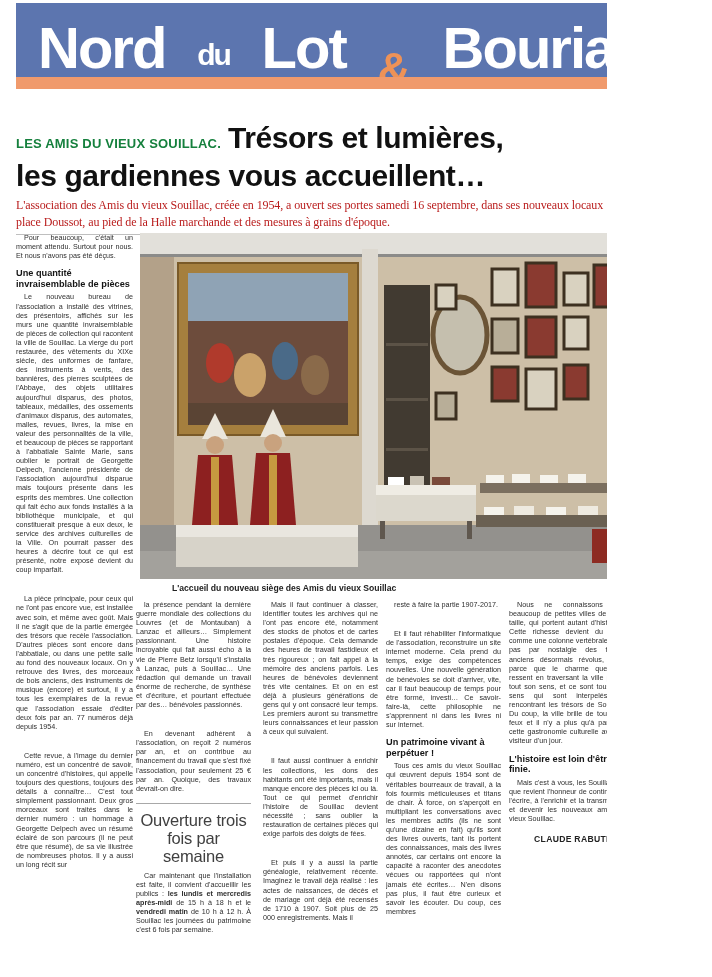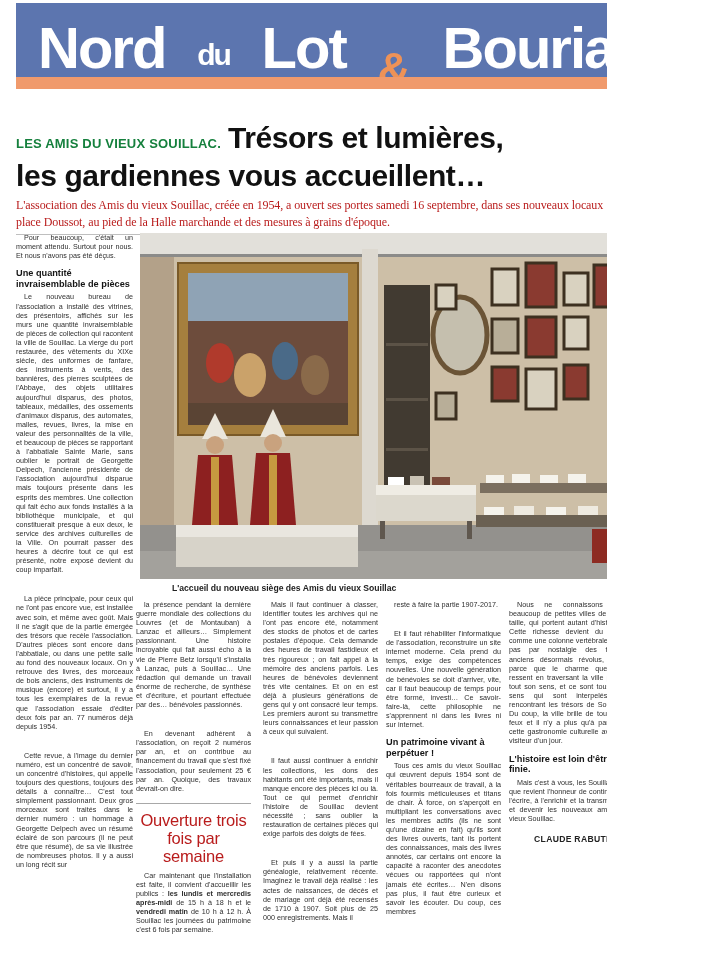--- a/index.html
+++ b/index.html
@@ -36,21 +36,21 @@
         margin:8px 0 3px 0;text-indent:0 !important;text-align:left;}
   .byline{margin-top:12px;text-align:right;font-weight:bold;font-size:8.6px;
         letter-spacing:.3px;color:#222;text-indent:0 !important;}
 
   
   .photo{position:absolute;left:140px;top:233px;width:485px;height:346px;background:#cdbfa7;overflow:hidden;}
   .caption{position:absolute;left:140px;top:583px;width:485px;font-size:8.6px;font-weight:bold;color:#222;margin-left:32px;}
 
   
   .hours-box{margin-top:10px;border-top:1px solid #a8a8a8;padding-top:5px;}
-  .hours-title{color:#b91c1c;font-size:16.5px;line-height:18px;text-align:center;
+  .hours-title{color:#404040;font-size:16.5px;line-height:18px;text-align:center;
         font-weight:400;margin:2px 0 6px 0;letter-spacing:-.2px;}
   .hours-body{font-size:7.2px;line-height:9.1px;text-align:justify;text-indent:8px;}
   .b{font-weight:bold;}
 
   
   .sidebar{position:absolute;left:630px;top:120px;width:82px;}
   .sb-header{background:#5071b4;color:#fff;height:19px;display:flex;align-items:center;
         font-weight:bold;font-size:11.5px;padding-left:18px;letter-spacing:-.2px;}
   .sb-square{width:9px;height:9px;background:#123d8c;margin-right:3px;flex:0 0 auto;}
   .sb-item{margin-top:8px;font-size:6.9px;line-height:9.3px;text-align:justify;color:#333;}

